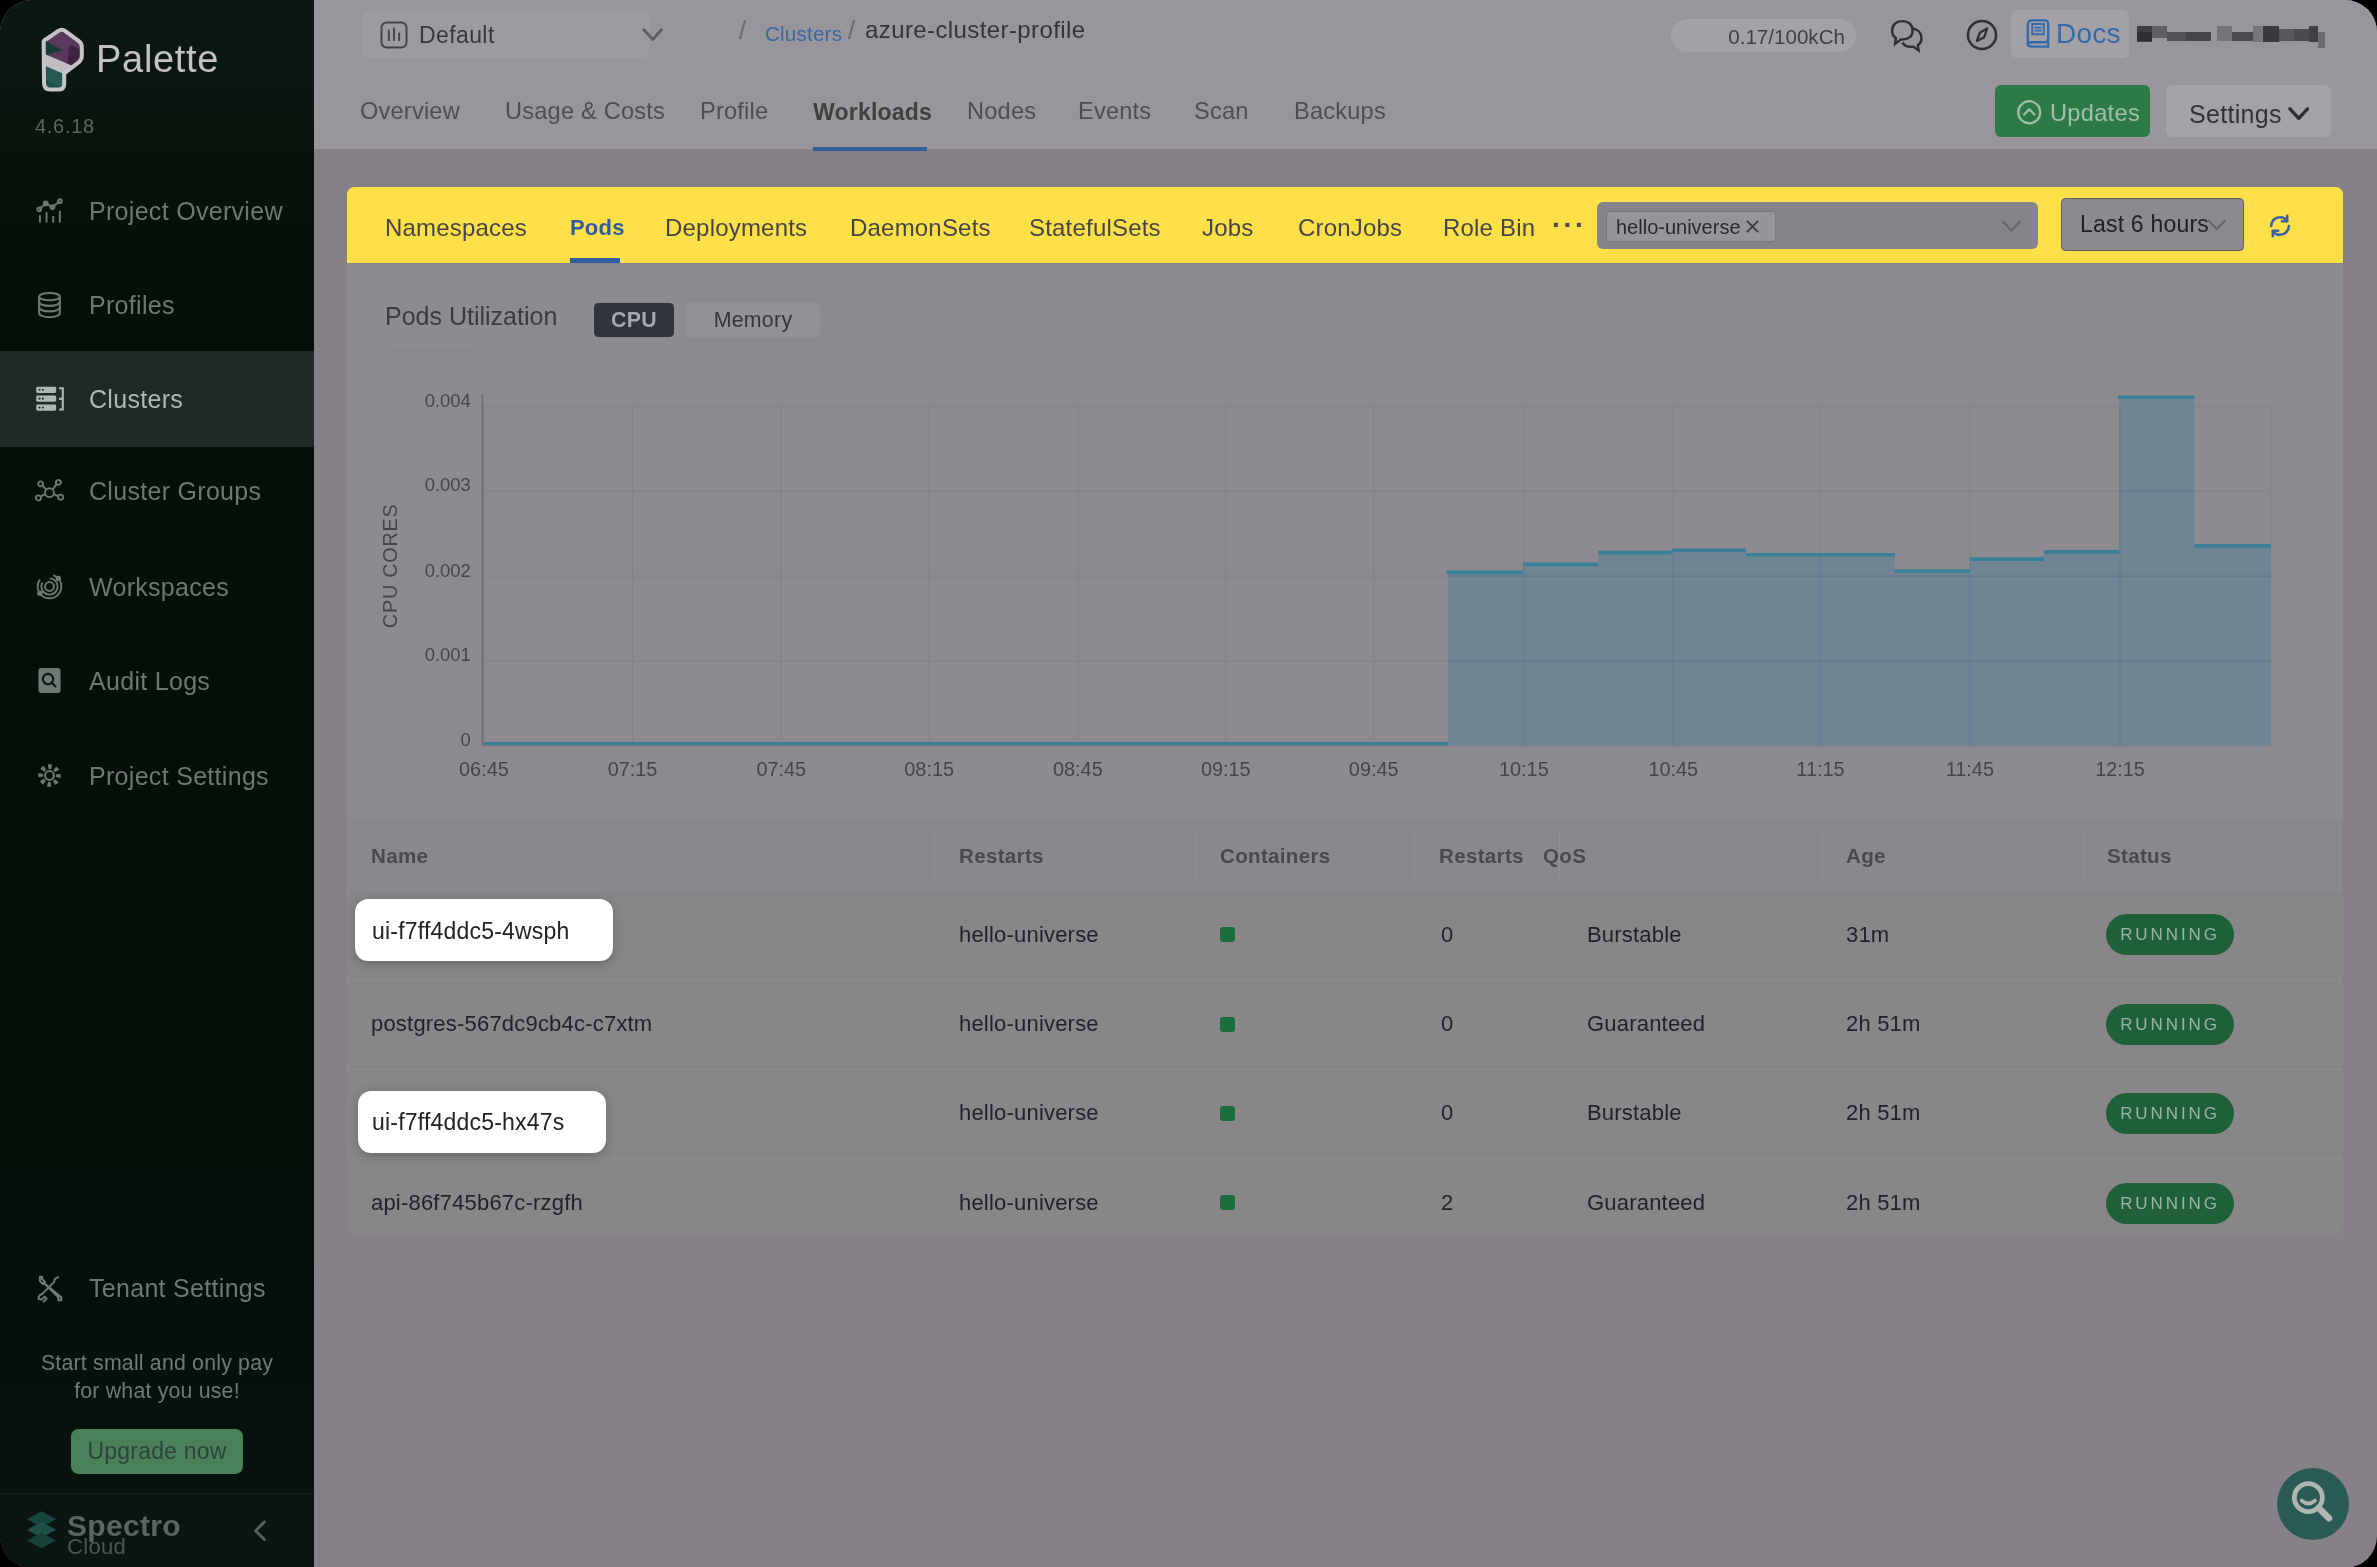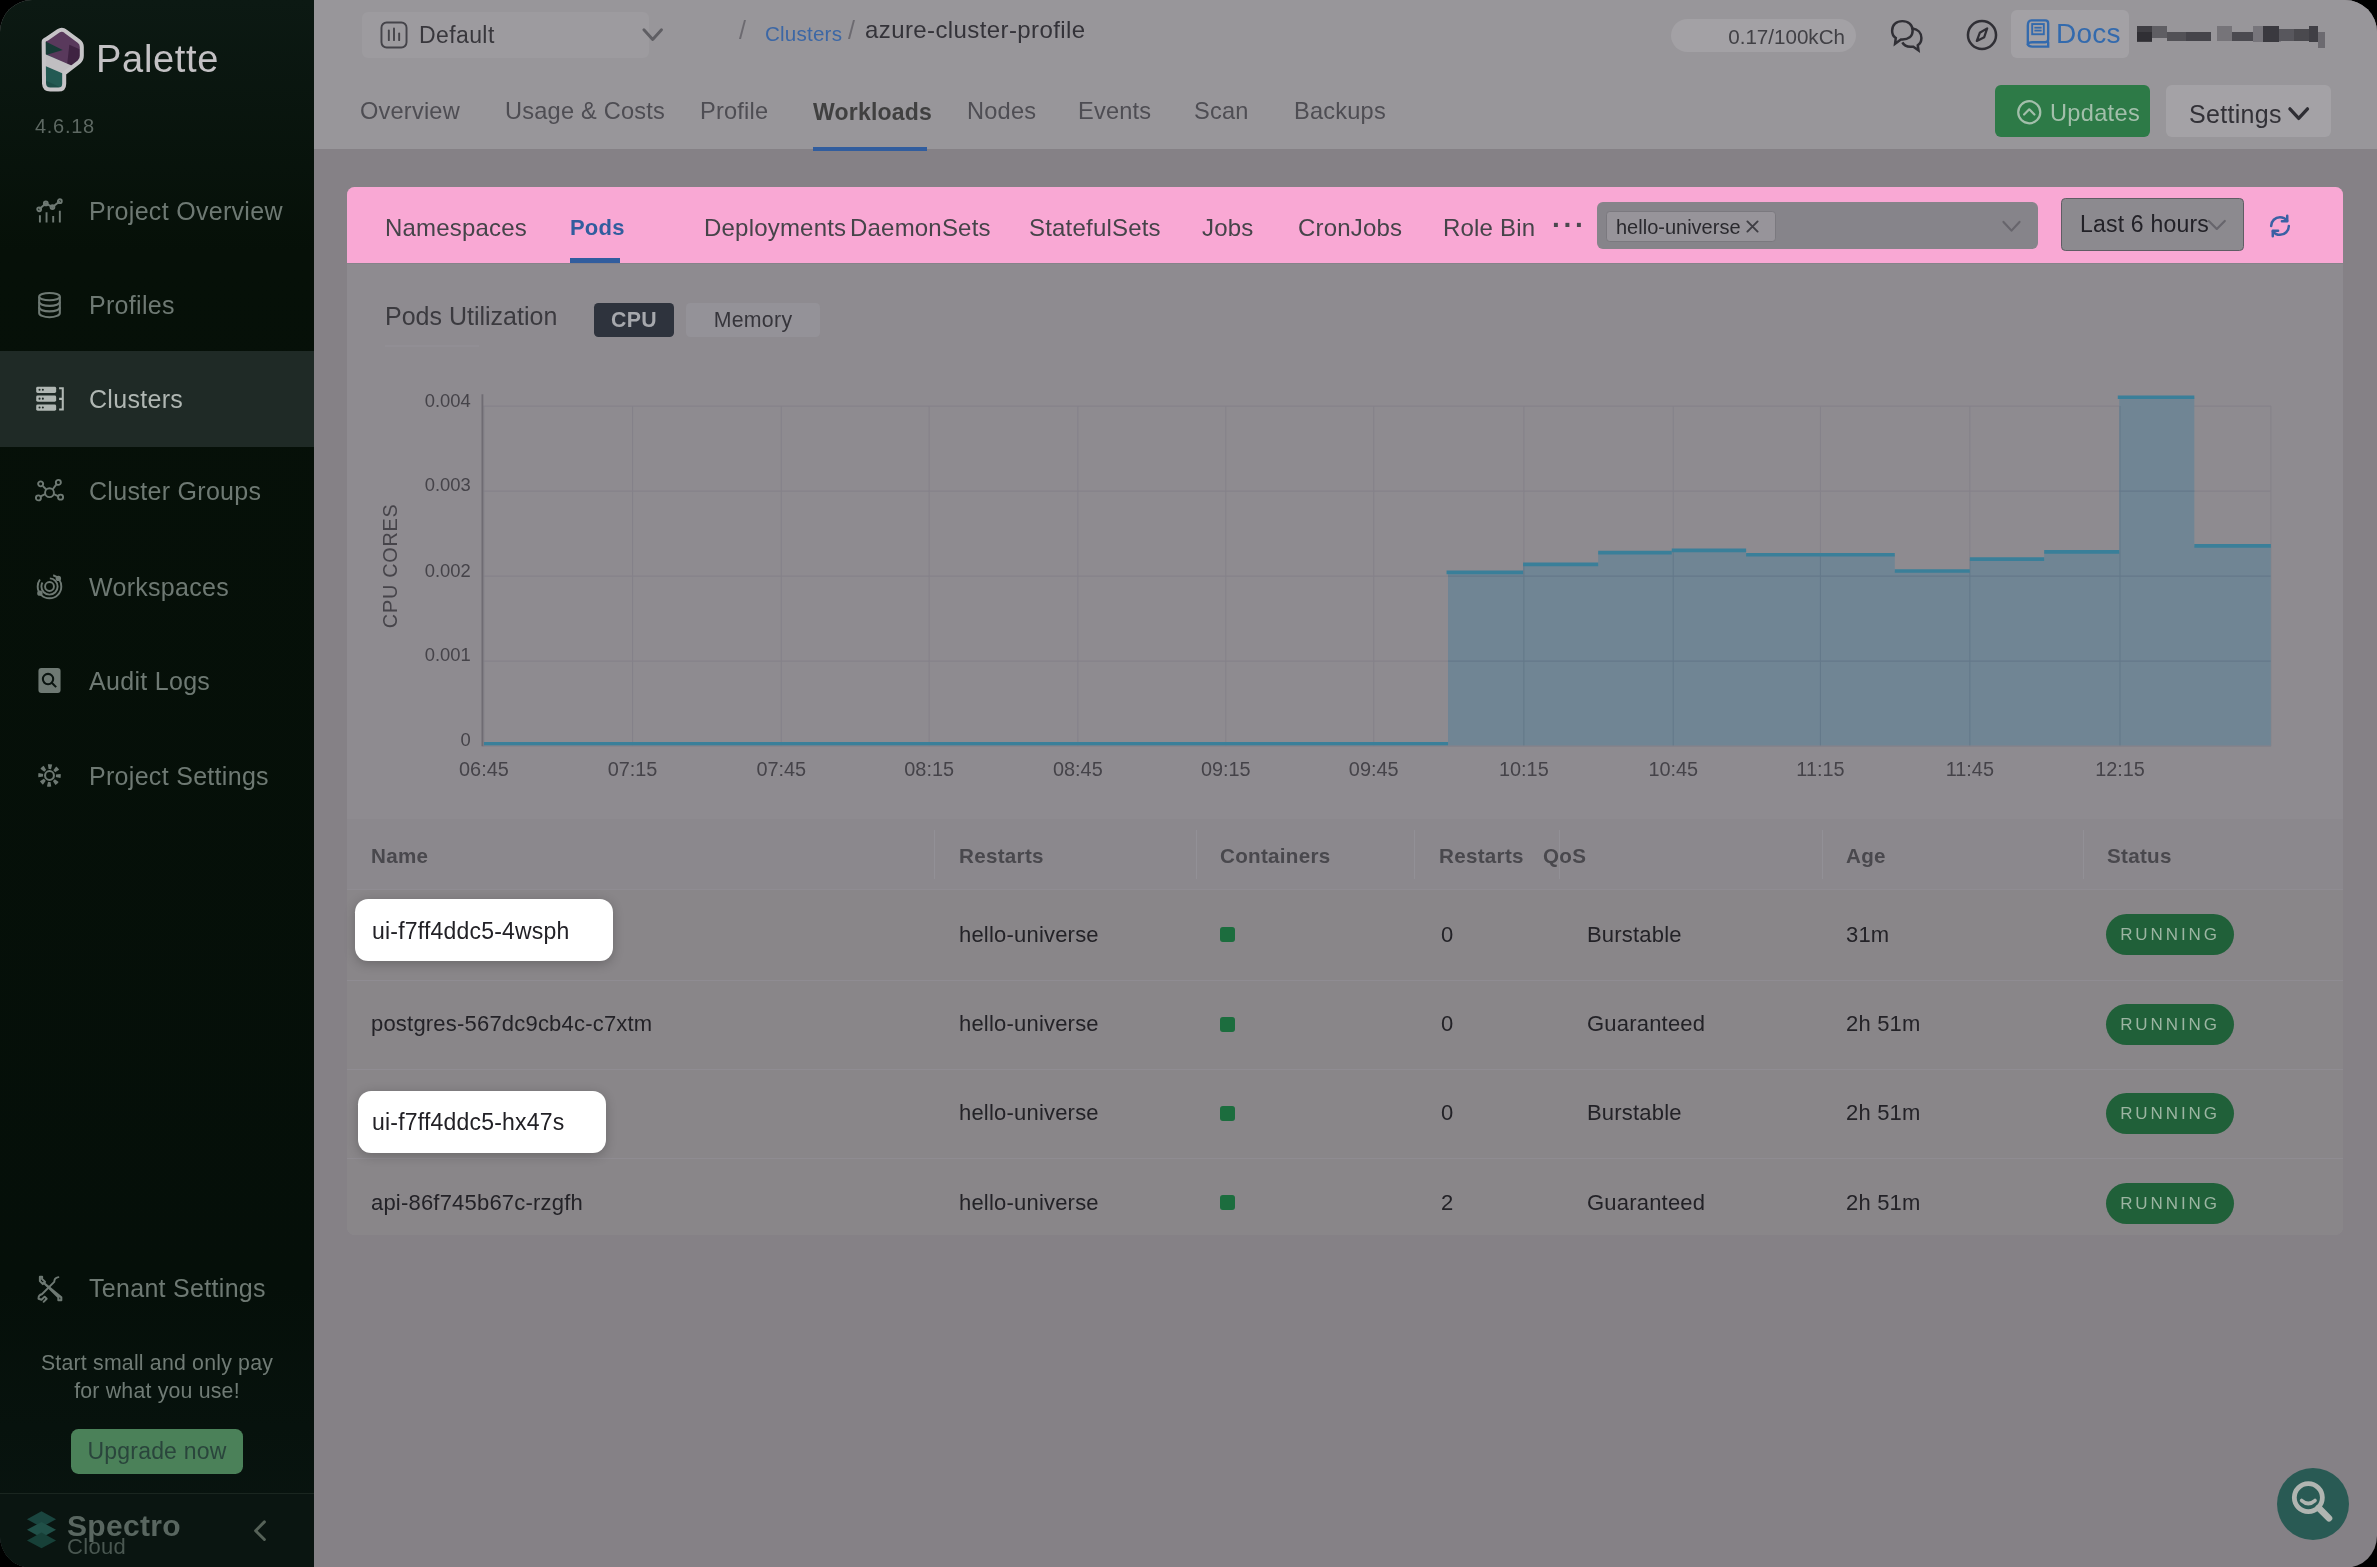--- a/index.html
+++ b/index.html
@@ -13,21 +13,21 @@
   .nav-text { position:absolute; left:89px; font-size:25px; color:#6e7973; letter-spacing:0.3px; white-space:nowrap; }
   .nav-ico { position:absolute; left:34px; width:31px; height:31px; }
   #sel-row { position:absolute; left:0; top:351px; width:314px; height:96px; background:#1f2a26; }
 
   
   #topbar { position:absolute; left:314px; top:0; width:2063px; height:149px; background:#98969a; }
   .tab { position:absolute; top:98px; font-size:23.6px; color:#4e4d53; font-weight:500; letter-spacing:0.2px; white-space:nowrap; }
 
   
   #card { position:absolute; left:347px; top:187px; width:1996px; height:1048px; background:#8e8b90; border-radius:7.4px; }
-  #strip { position:absolute; left:0; top:0; width:1996px; height:77px; background:#f9a8d4; border-bottom:0.7px solid #86838a; border-radius:7.4px 7.4px 0 0; }
+  #strip { position:absolute; left:0; top:0; width:1996px; height:77px; background:#fde047; border-bottom:0.7px solid #86838a; border-radius:7.4px 7.4px 0 0; }
   .ctab { position:absolute; top:26.5px; font-size:24px; color:#454449; font-weight:500; letter-spacing:0.2px; white-space:nowrap; }
 
   
   .th { position:absolute; font-size:20.6px; color:#49484d; font-weight:600; letter-spacing:0.3px; }
   .td { position:absolute; font-size:22px; color:#232227; letter-spacing:0.2px; white-space:nowrap; }
   .vsep { position:absolute; width:0.7px; height:49px; background:#929096; }
   .rowsep { position:absolute; left:0; width:1996px; height:0.7px; background:#8f8c92; }
   .pill { position:absolute; left:2107px; width:128px; height:41px; border-radius:20.6px; background:#206039;
           color:#9cb5a2; font-size:17px; letter-spacing:2.9px; text-align:center; line-height:41px; }
   .dot { position:absolute; left:1220px; width:14.7px; height:14.7px; border-radius:2.9px; background:#1c6d3e; }
@@ -116,21 +116,21 @@
     <svg class="abs" style="left:1970px;top:103px;" width="29.4" height="22" viewBox="0 0 40 30" fill="none">
       <path d="M8 8 L20 21 L32 8" stroke="#2e2d33" stroke-width="4.5" stroke-linecap="round" stroke-linejoin="round"></path>
     </svg>
   </div>
 
   <div id="card">
     <div id="strip">
       <div class="ctab" style="left:38px;">Namespaces</div>
       <div class="ctab" style="left:223px;color:#315d9e;font-weight:700;font-size:22px;top:28px;">Pods</div>
       <div class="abs" style="left:223px;top:71px;width:50px;height:5.2px;background:#315d9e;"></div>
-      <div class="ctab" style="left:318px;margin-left:39px;">Deployments</div>
+      <div class="ctab" style="left:318px;">Deployments</div>
       <div class="ctab" style="left:503px;">DaemonSets</div>
       <div class="ctab" style="left:682px;">StatefulSets</div>
       <div class="ctab" style="left:855px;">Jobs</div>
       <div class="ctab" style="left:951px;">CronJobs</div>
       <div class="ctab" style="left:1096px;width:91px;overflow:hidden;">Role Bindi</div>
       <div class="abs" style="left:1205px;top:22px;font-size:28px;font-weight:700;letter-spacing:2.2px;color:#4a484e;">···</div>
 
       <div class="abs" style="left:1250px;top:14.7px;width:441px;height:47px;background:#86848a;border-radius:5.9px;"></div>
       <div class="abs" style="left:1259px;top:23.6px;width:170px;height:31px;background:#97949a;border:0.7px solid #7b797f;border-radius:3.7px;"></div>
       <div class="abs" style="left:1269px;top:29px;font-size:20px;color:#2a292e;">hello-universe</div>

